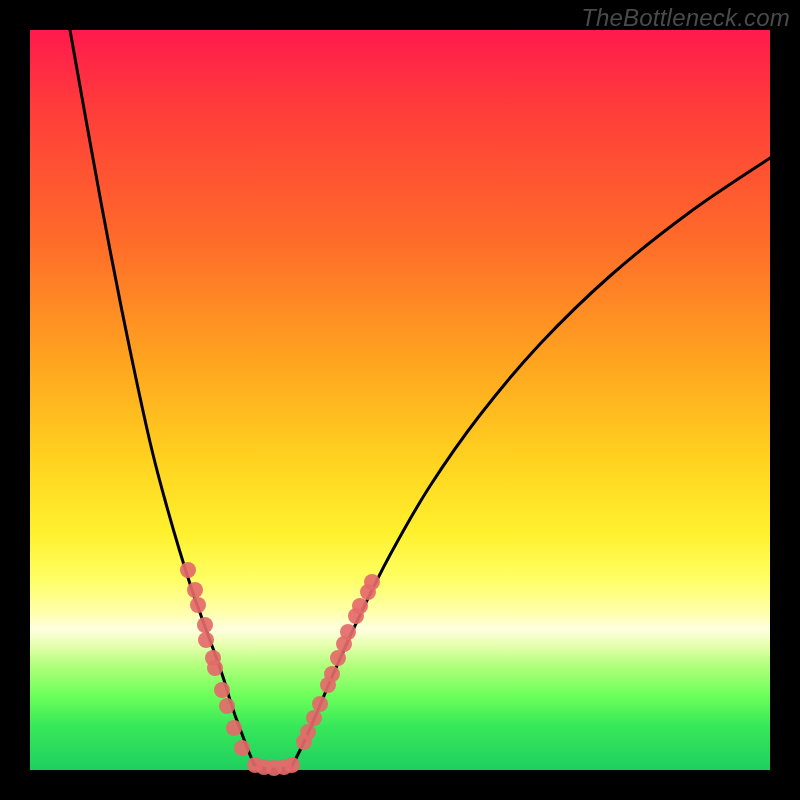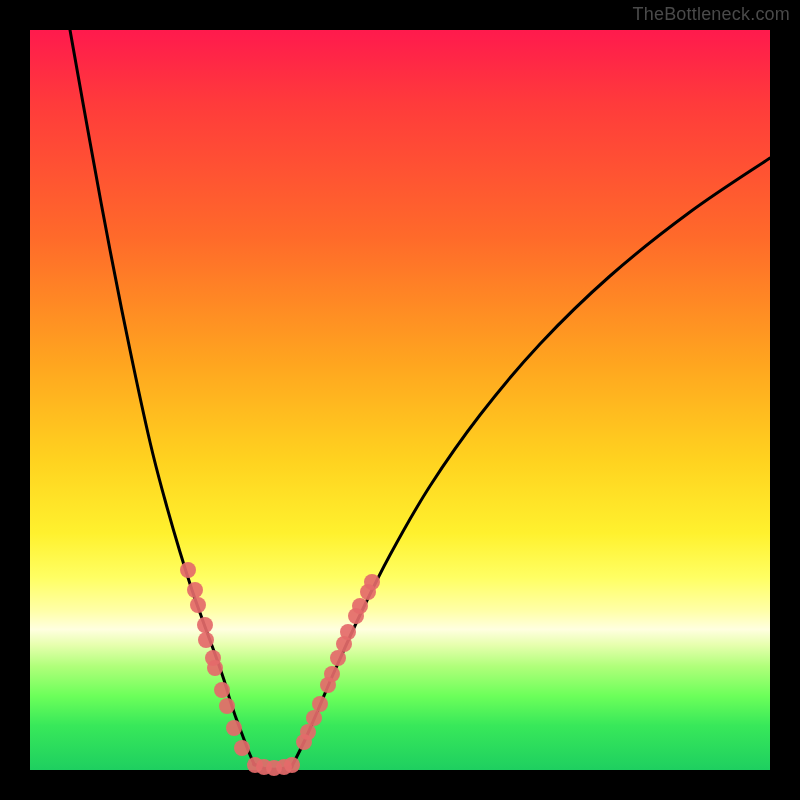--- a/index.html
+++ b/index.html
@@ -40,23 +40,24 @@
       #6cff5a 90%,
       #38e85a 94%,
       #1ecf60 100%
     );
   }
   .watermark {
     position: absolute;
     top: 4px;
     right: 10px;
     color: #4a4a4a;
-    font-size: 18px;
+    font-size: 24px;
     font-weight: 500;
     letter-spacing: 0.2px;
+    font-style: italic;
   }
   svg.curve {
     position: absolute;
     left: 0;
     top: 0;
     width: 740px;
     height: 740px;
     overflow: visible;
   }
 </style>

